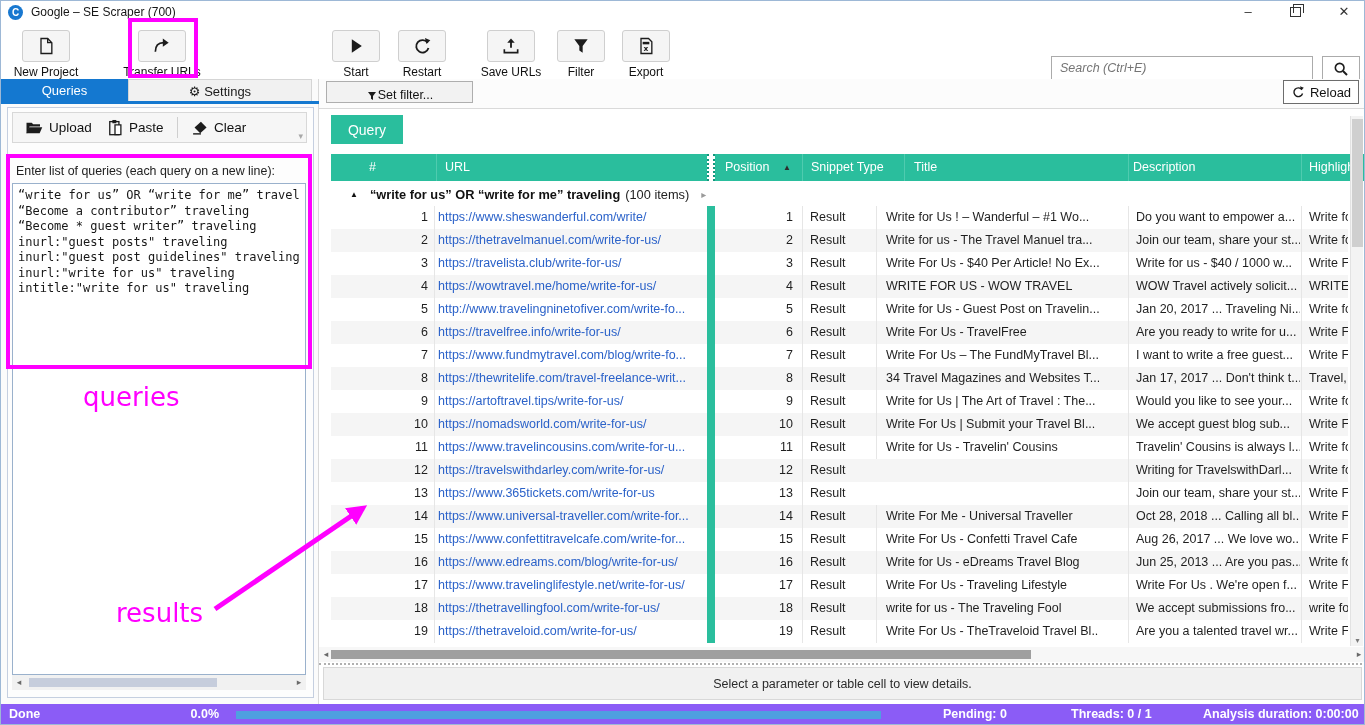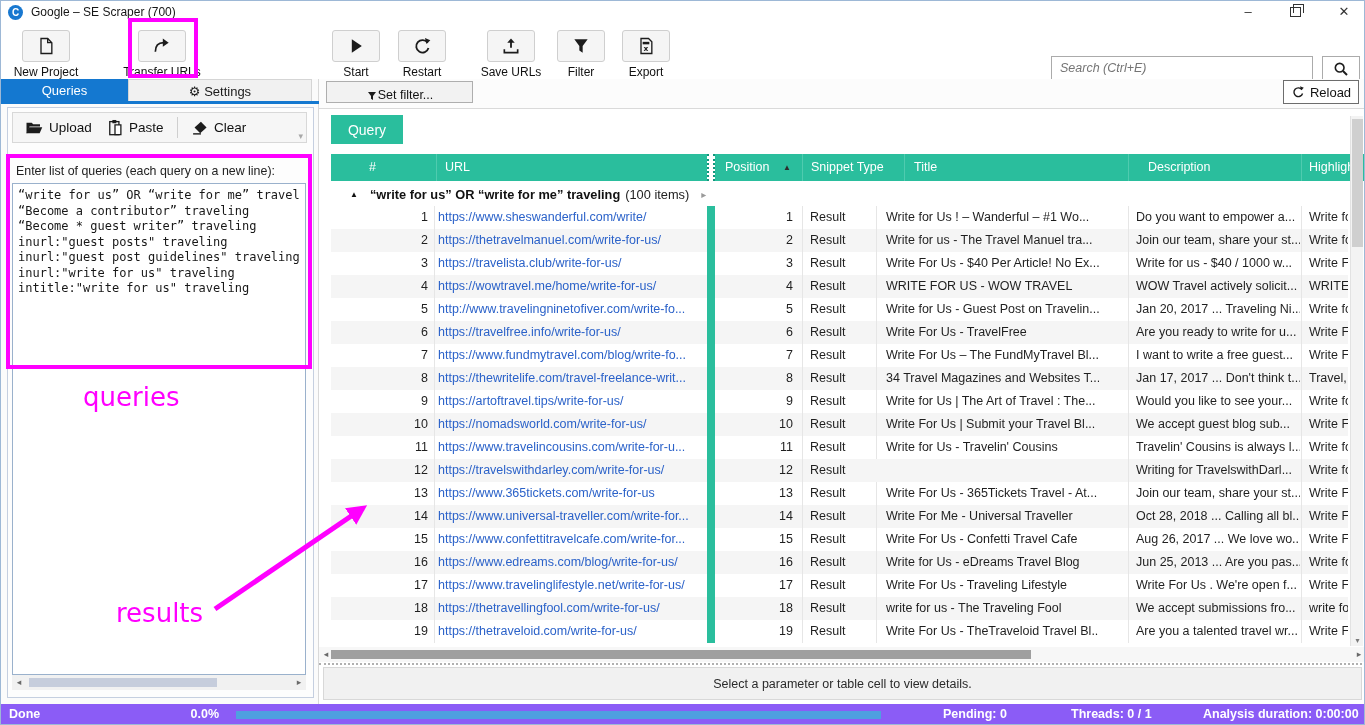--- a/index.html
+++ b/index.html
@@ -54,21 +54,21 @@
              font-size:14px;display:flex;align-items:center;justify-content:center;}
   .thead{position:absolute;left:12px;top:75px;width:1035px;height:27px;background:#2abe9d;}
   .th{position:absolute;top:0;height:27px;line-height:27px;color:#fff;font-size:12.5px;white-space:nowrap;overflow:hidden;box-sizing:border-box;}
   .th-num{left:0;width:104px;padding-left:38px;}
   .th-url{left:105px;width:269px;padding-left:8px;border-left:1px solid #4fcbaf;}
   .th-split{left:376px;width:8px;height:27px;background:#fff;border-left:2px dotted #11967c;border-right:2px dotted #11967c;box-sizing:border-box;}
   .th-pos{left:386px;width:84px;padding-left:8px;}
   .th-sort{position:absolute;left:452px;top:0;height:27px;line-height:27px;font-size:8px;color:#2d2d2d;}
   .th-type{left:471px;width:101px;padding-left:8px;border-left:1px solid #4fcbaf;}
   .th-title{left:573px;width:223px;padding-left:9px;border-left:1px solid #4fcbaf;}
-  .th-desc{left:797px;width:172px;padding-left:19px;border-left:1px solid #4fcbaf;}
+  .th-desc{left:797px;width:172px;padding-left:4px;border-left:1px solid #4fcbaf;}
   .th-hl{left:970px;width:65px;padding-left:7px;border-left:1px solid #4fcbaf;}
   .group-row{position:absolute;left:12px;top:104px;width:1017px;height:22px;background:#fff;font-size:12.8px;
              display:flex;align-items:center;white-space:nowrap;}
   .grp-tri{margin-left:19px;font-size:8px;color:#111;}
   .grp-label{margin-left:12px;font-weight:bold;color:#111;}
   .grp-count{margin-left:5px;color:#222;}
   .grp-chev{margin-left:12px;color:#9a9a9a;font-size:10px;}
   .trows{position:absolute;left:12px;top:127px;width:1017px;}
   .trow{position:relative;height:23px;background:#fff;}
   .trow.alt{background:#f5f5f5;}
@@ -401,21 +401,20 @@
           <div class="tc tc-type">Result</div>
           <div class="tc tc-desc">Writing for TravelswithDarl...</div>
           <div class="tc tc-hl">Write fo</div>
         </div>
         <div class="trow">
           <div class="tc tc-num">13</div>
           <div class="tc tc-url">https://www.365tickets.com/write-for-us</div>
           <div class="tc tc-bar"></div>
           <div class="tc tc-pos">13</div>
           <div class="tc tc-type">Result</div>
-          <div class="tc tc-title">Write For Us - 365Tickets Travel - At...</div>
           <div class="tc tc-desc">Join our team, share your st...</div>
           <div class="tc tc-hl">Write Fo</div>
         </div>
         <div class="trow alt">
           <div class="tc tc-num">14</div>
           <div class="tc tc-url">https://www.universal-traveller.com/write-for...</div>
           <div class="tc tc-bar"></div>
           <div class="tc tc-pos">14</div>
           <div class="tc tc-type">Result</div>
           <div class="tc tc-title">Write For Me - Universal Traveller</div>

